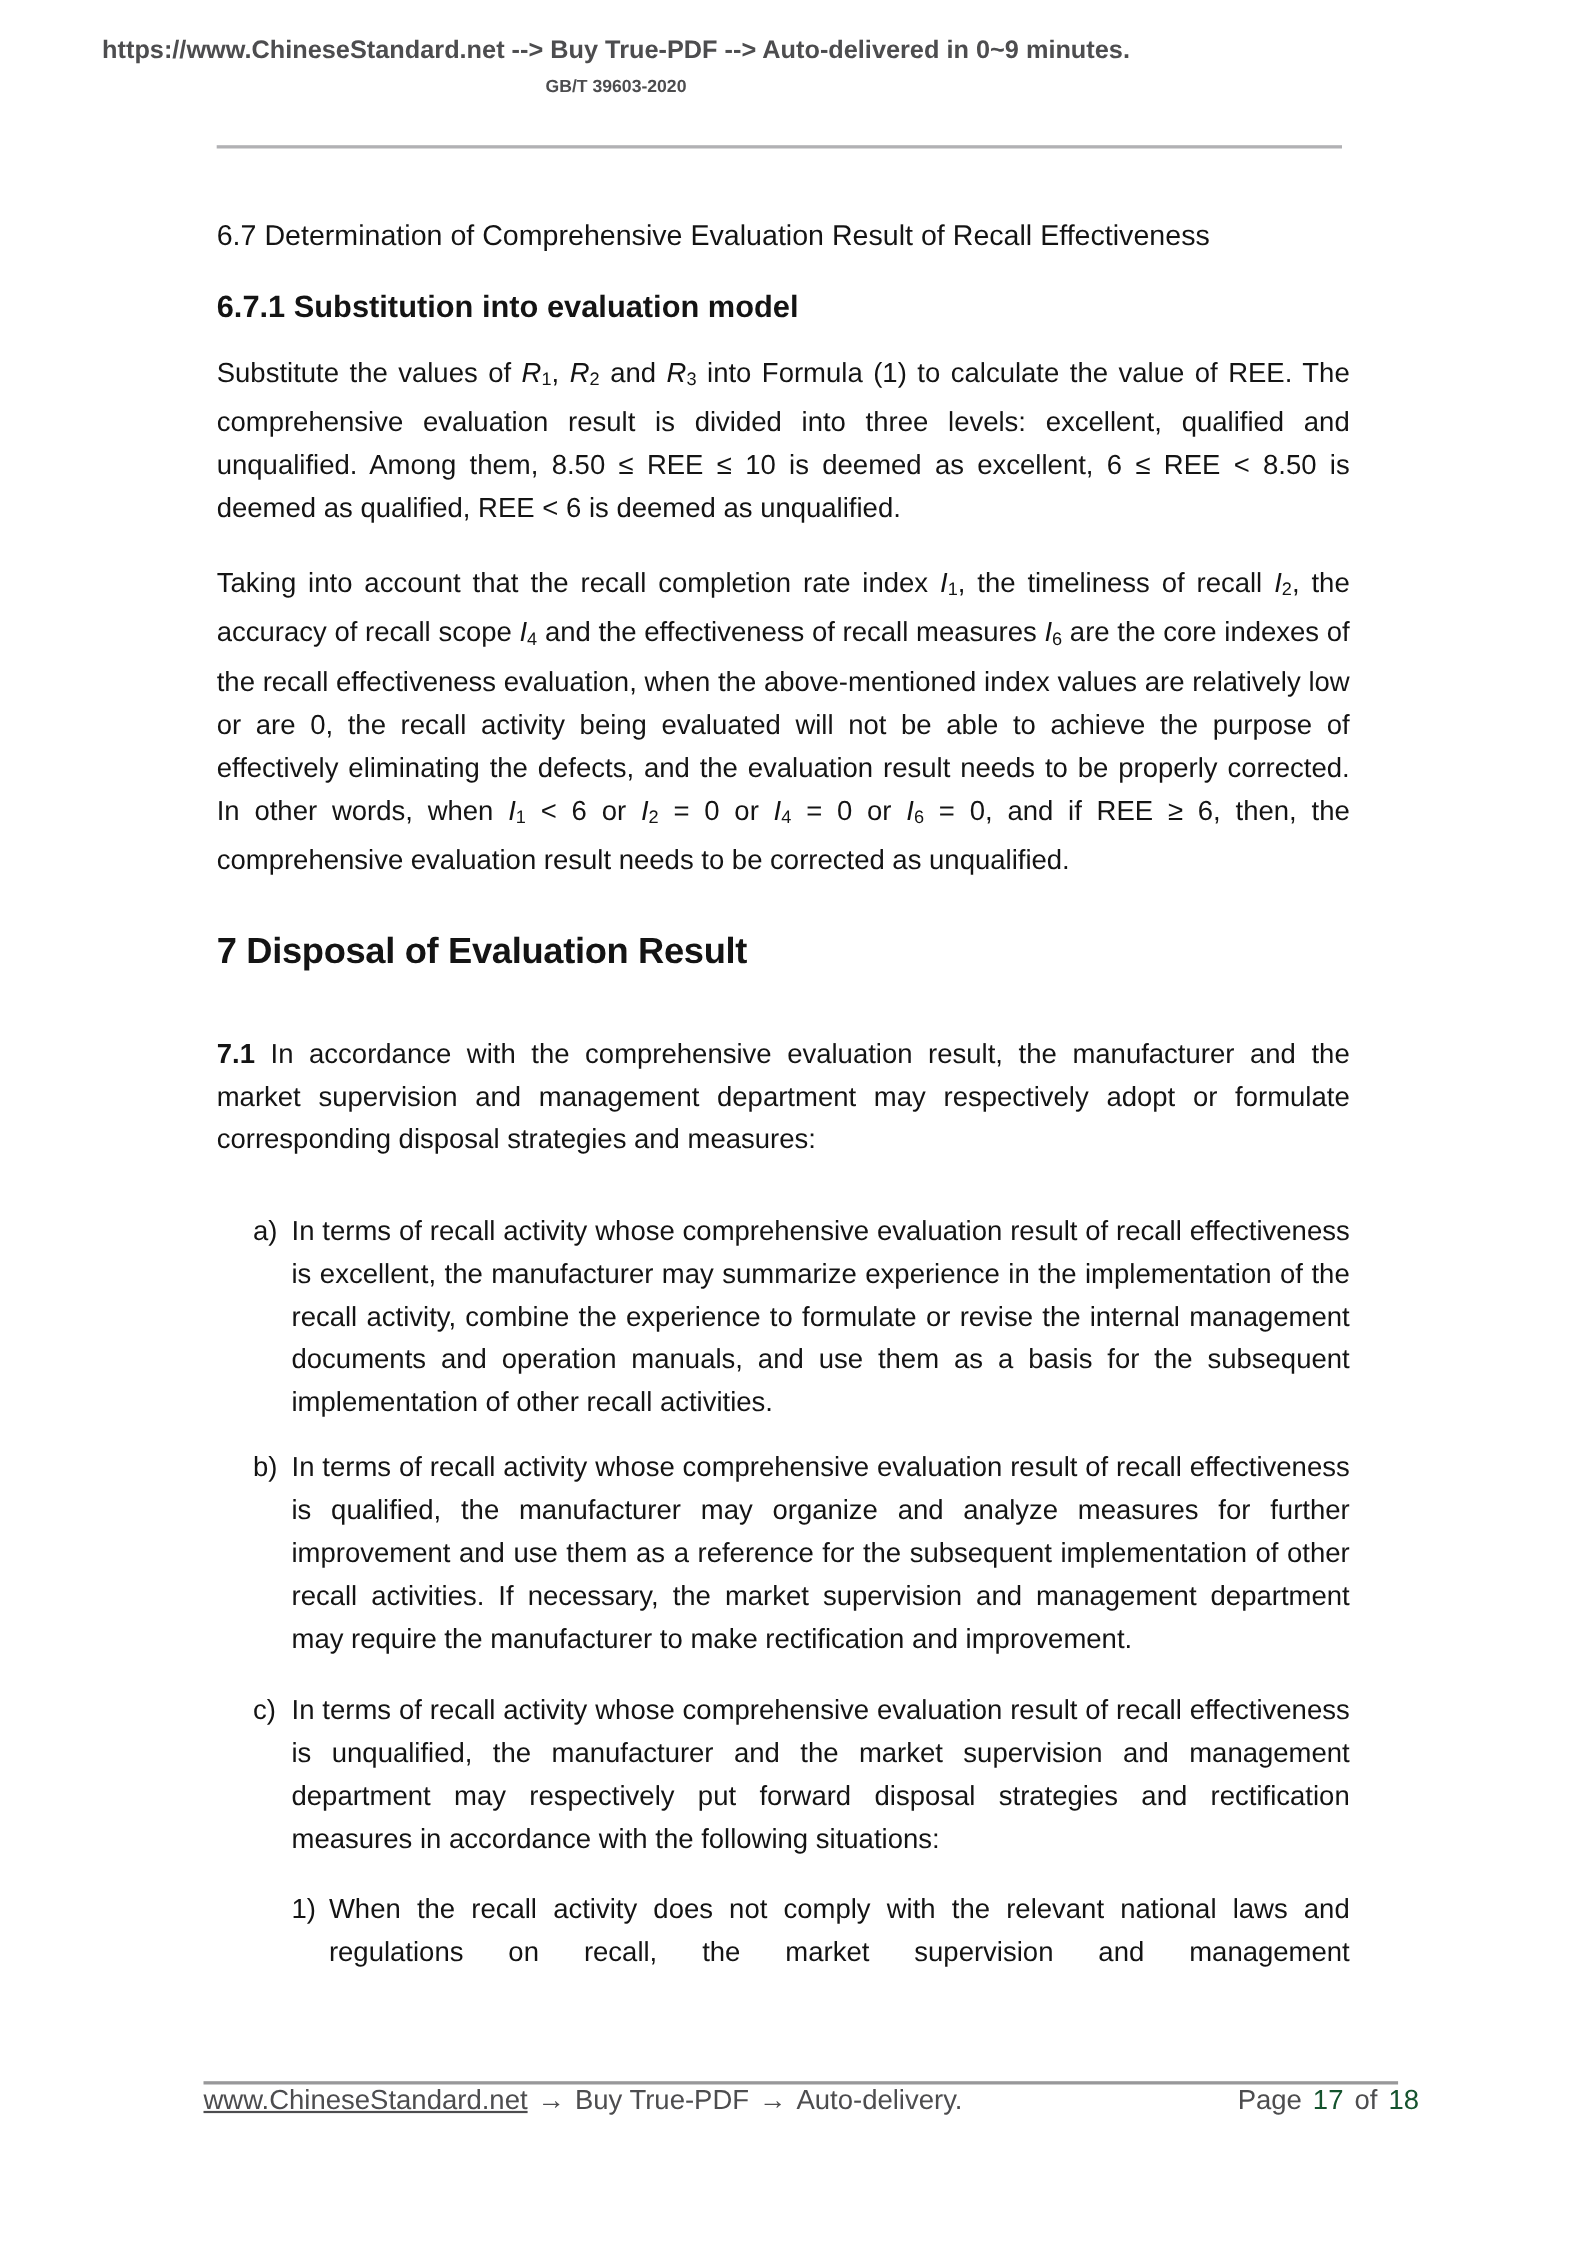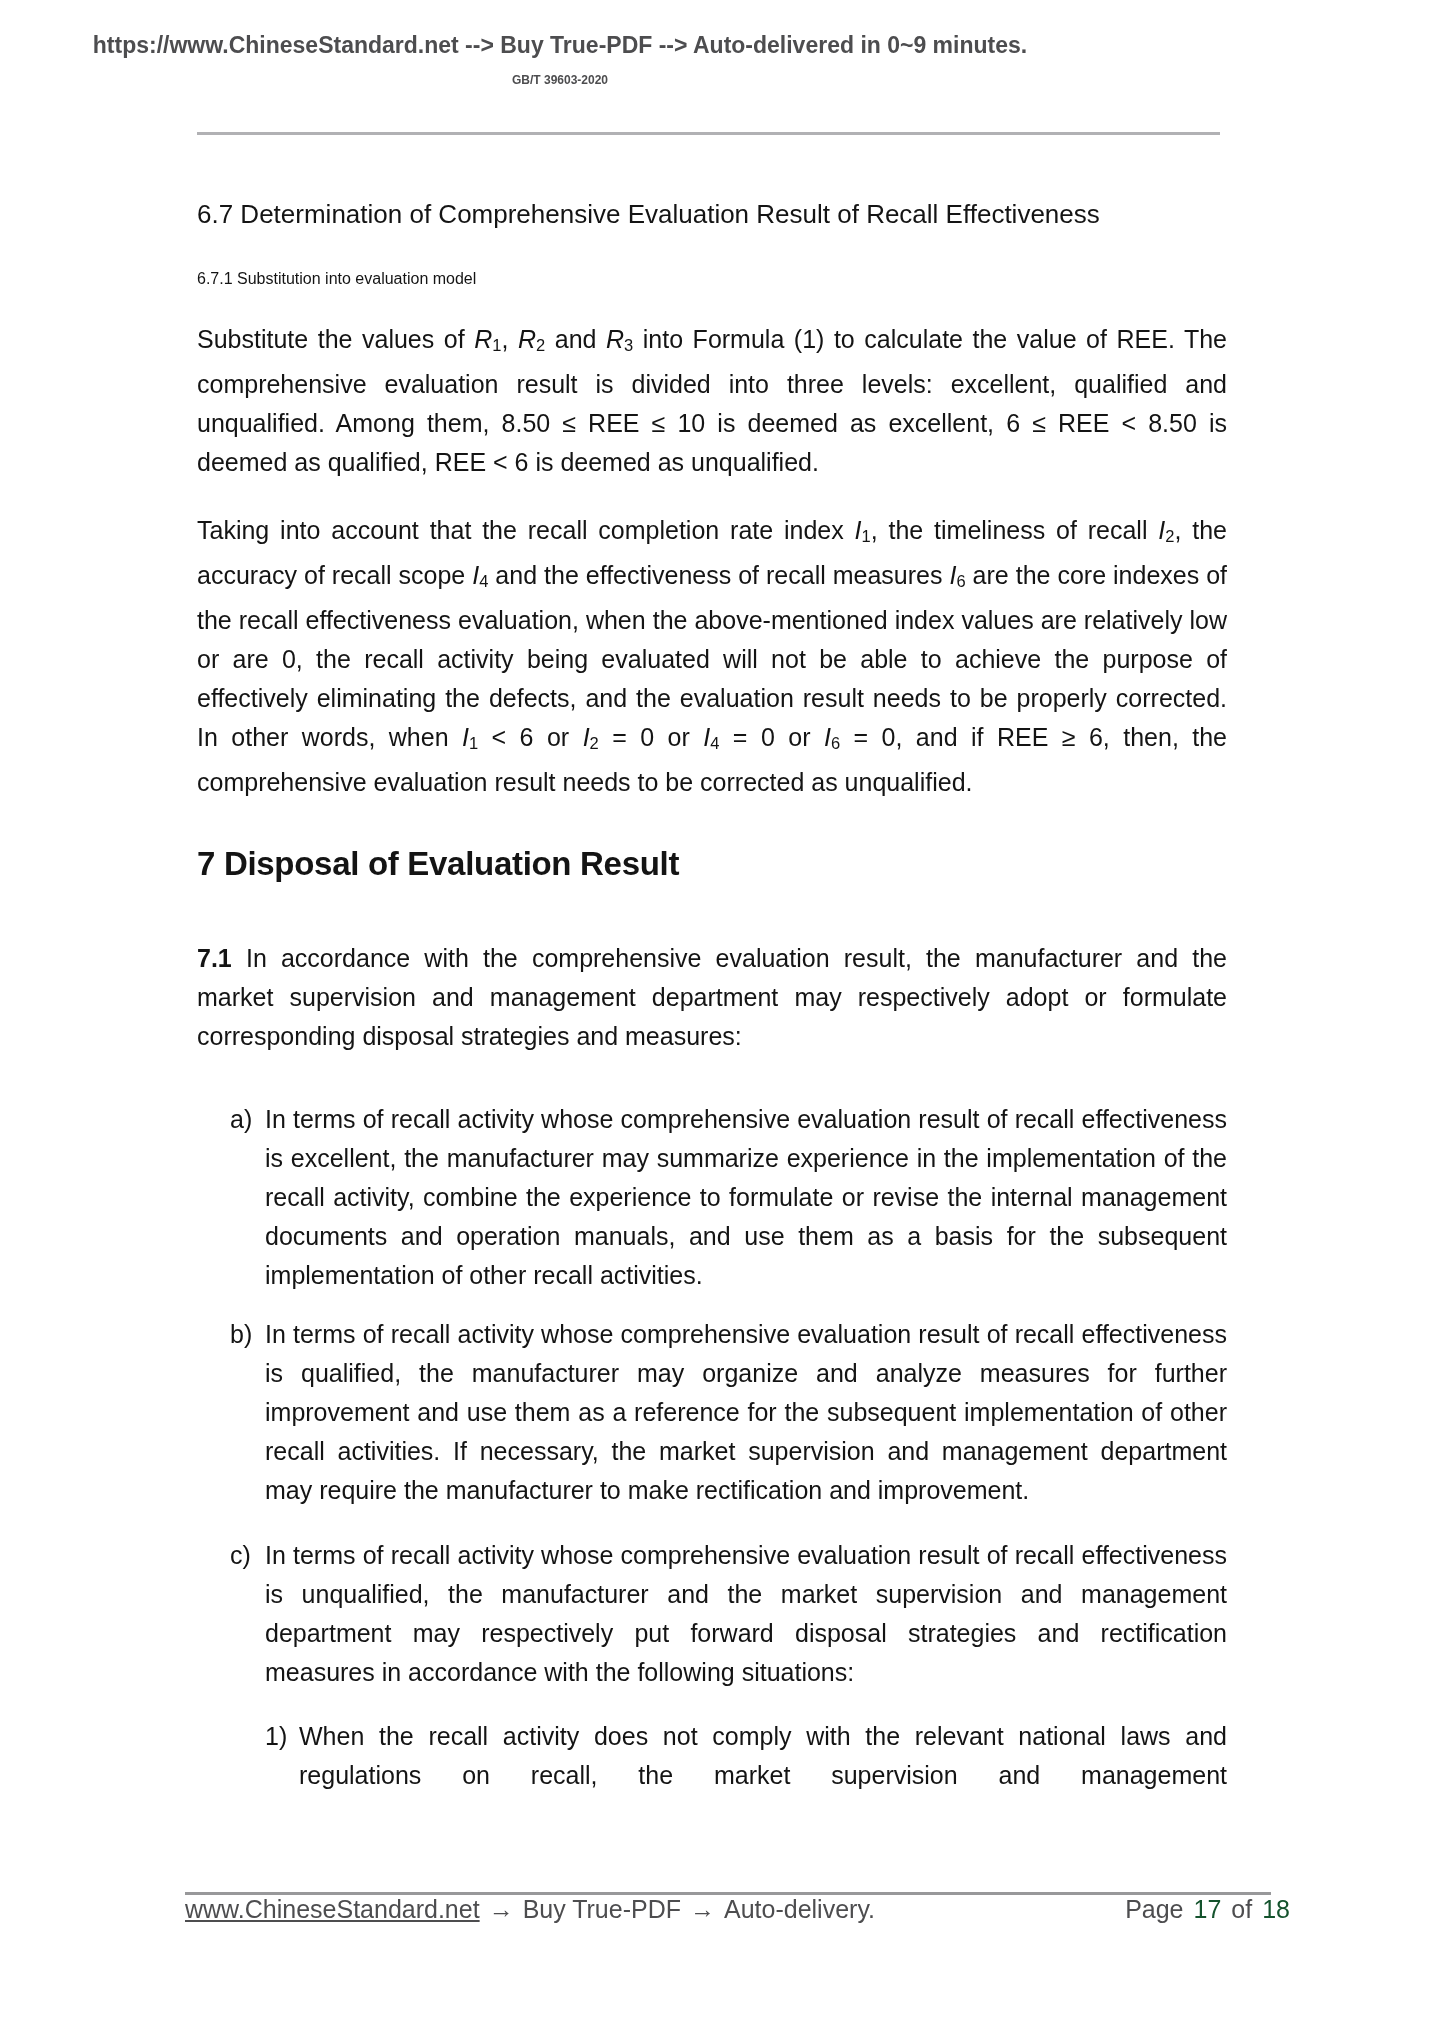--- a/index.html
+++ b/index.html
@@ -18,43 +18,43 @@
   .header {
     position: absolute;
     top: 30px;
     left: 0;
     width: 1120px;
     text-align: center;
     color: #4d4d4f;
     font-weight: bold;
   }
   .header-line1 { font-size: 23px; line-height: 30px; }
-  .header-line2 { font-size: 12px; line-height: 26px; margin-top: 7px; }
+  .header-line2 { font-size: 16px; line-height: 26px; margin-top: 7px; }
 
   .rule { position: absolute; height: 3px; }
   .top-rule    { top: 132px;  left: 197px; width: 1023px; background: #b1b1b4; }
   .footer-rule { top: 1892px; left: 185px; width: 1086px; background: #98989a; }
 
   
   .content {
     position: absolute;
     top: 197px;
     left: 197px;
     width: 1030px;
   }
   .h-section {
     font-size: 26px;
     line-height: 34px;
     font-weight: 400;
     margin: 0 0 31px 0;
   }
   .h-sub {
-    font-size: 16px;
+    font-size: 28px;
     line-height: 34px;
-    font-weight: 400;
+    font-weight: 700;
     margin: 0 0 24px 0;
   }
   .h-sub.h-672 { margin-bottom: 26px; }
   .h-chapter {
     font-size: 33px;
     line-height: 44px;
     font-weight: 700;
     letter-spacing: -0.3px;
     margin: 0 0 53px 0;
   }

